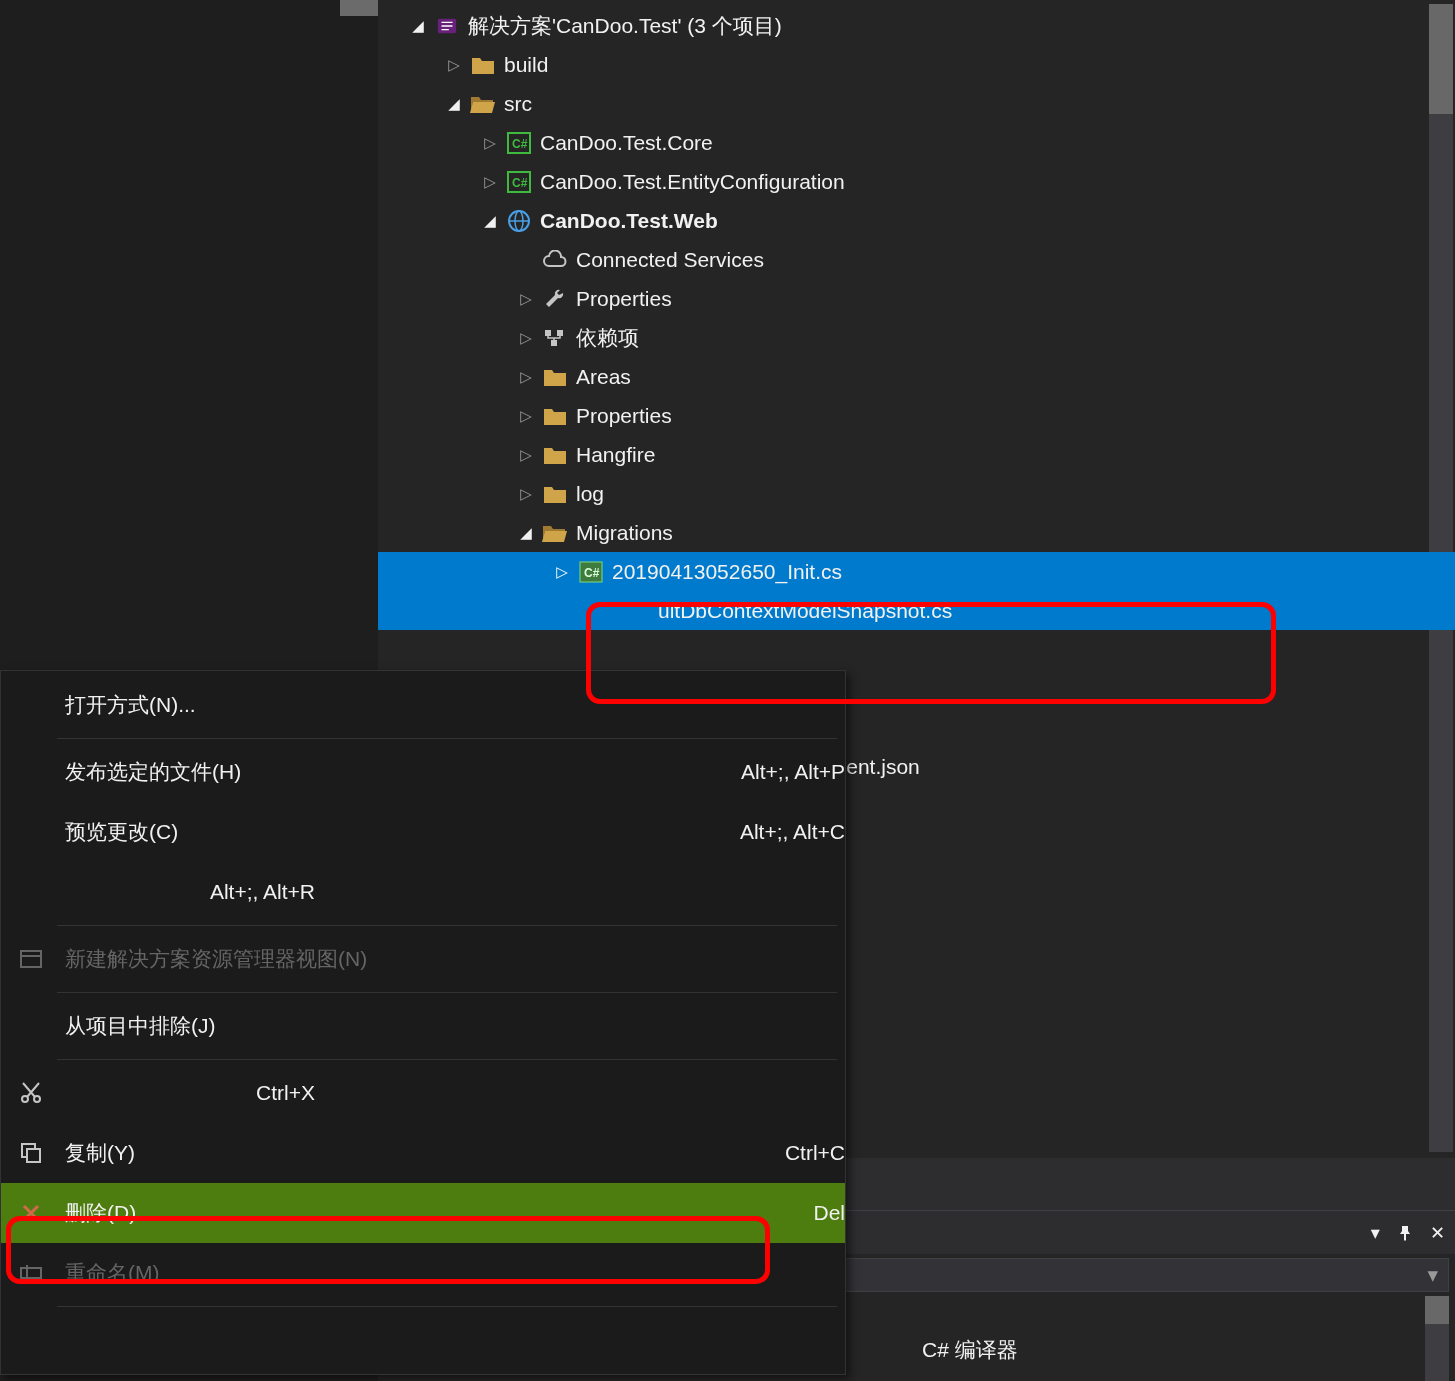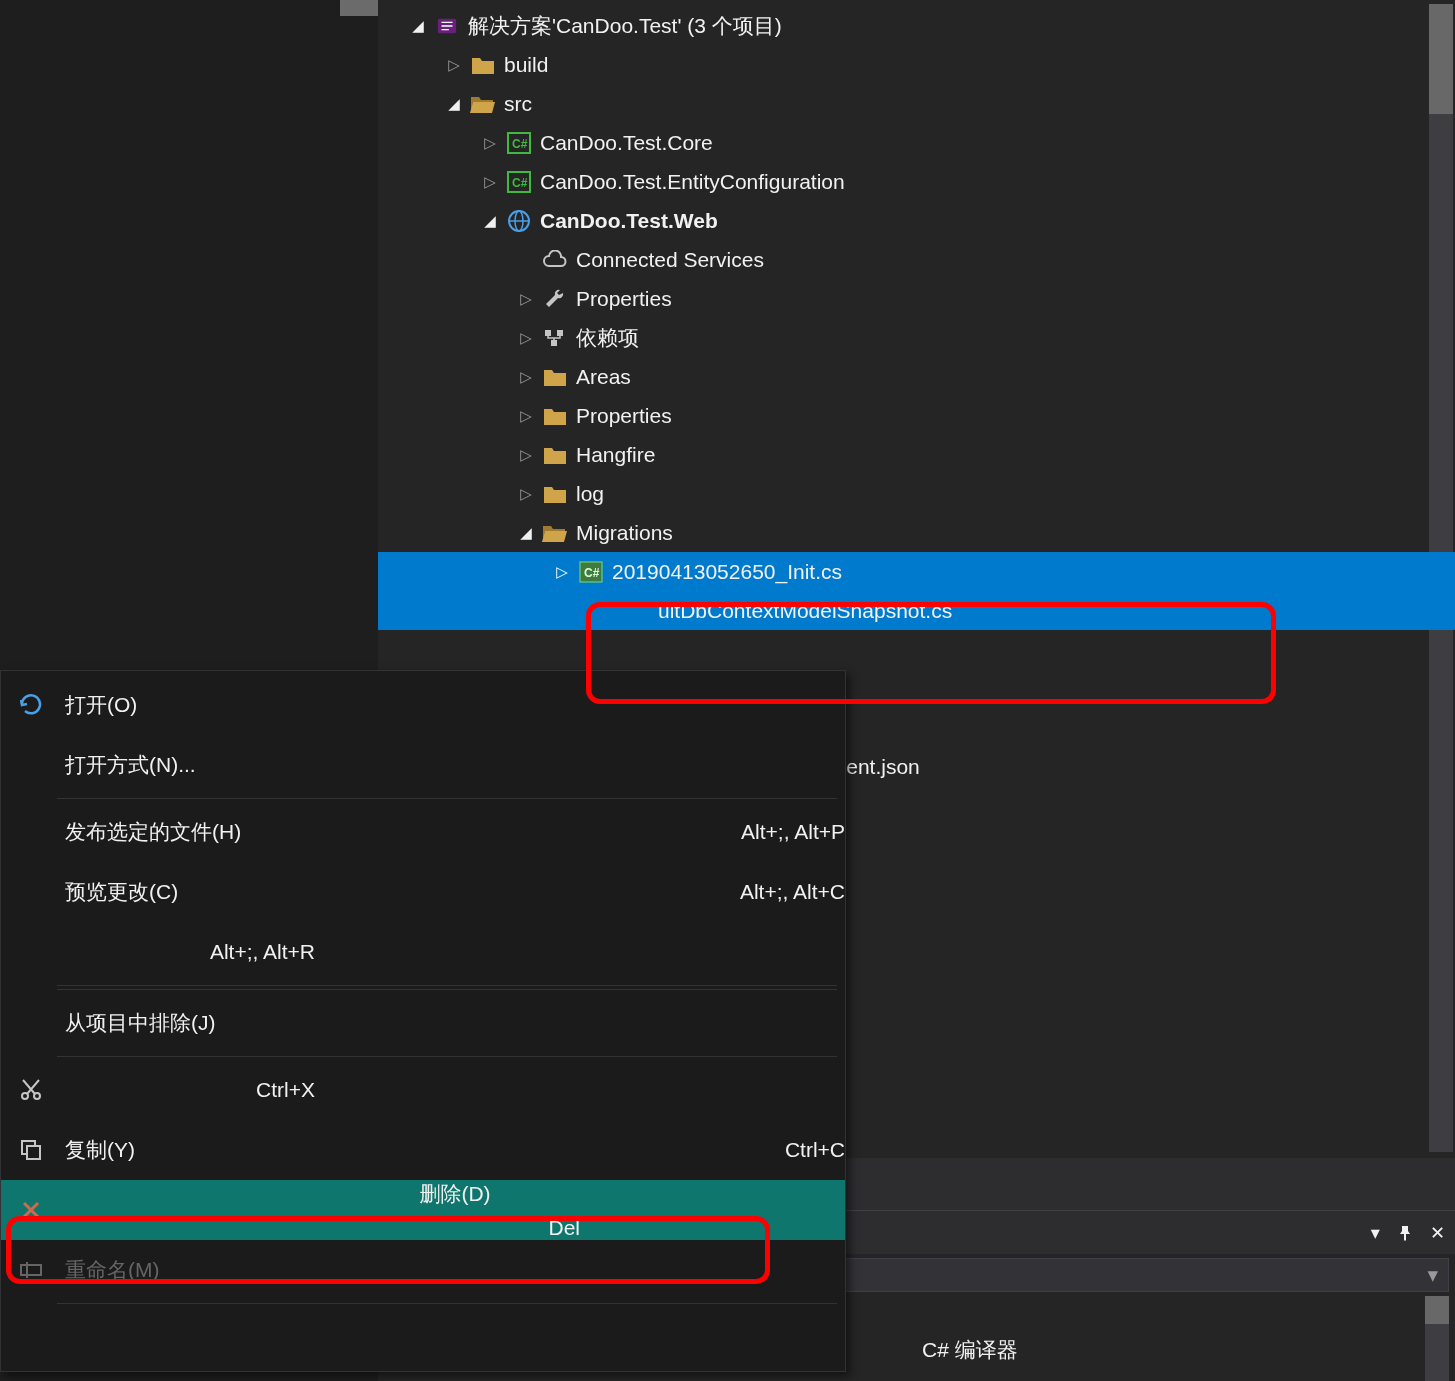--- a/index.html
+++ b/index.html
@@ -176,21 +176,21 @@
   }
   .ctx-row {
     display: flex;
     align-items: center;
     height: 60px;
     padding-left: 64px;
     position: relative;
     color: #f1f1f1;
   }
   .ctx-row.disabled { color: #656565; }
-  .ctx-row.hover { background: #0f766e; flex-direction: column; }
+  .ctx-row.hover { background: #4d7c0f; }
   .ctx-icon {
     position: absolute;
     left: 14px; top: 50%;
     transform: translateY(-50%);
     width: 32px; height: 32px;
     display: flex; align-items: center; justify-content: center;
   }
   .ctx-label { flex: 1; }
   .ctx-shortcut { width: 250px; text-align: right; color: #f1f1f1; }
   .ctx-sep {
@@ -438,52 +438,52 @@
 
 <div class="props-body">
   <div class="props-scroll">
     <div class="props-scroll-thumb"></div>
   </div>
 </div>
 <div class="props-cell" style="left:922px; top:1336px;">C# 编译器</div>
 
 <div class="ctx">
 
-  <div class="ctx-row">
+
+  <div class="ctx-row">
+    <span class="ctx-label">打开方式(N)...</span>
+  </div>
+
+  <div class="ctx-sep"></div>
+
+  <div class="ctx-row">
+    <span class="ctx-label">发布选定的文件(H)</span>
+    <span class="ctx-shortcut">Alt+;, Alt+P</span>
+  </div>
+
+  <div class="ctx-row">
+    <span class="ctx-label">预览更改(C)</span>
+    <span class="ctx-shortcut">Alt+;, Alt+C</span>
+  </div>
+
+  <div class="ctx-row">
+    <span class="ctx-shortcut">Alt+;, Alt+R</span>
+  </div>
+
+  <div class="ctx-sep"></div>
+
+  <div class="ctx-row disabled">
     <span class="ctx-icon">
-        <svg width="26" height="26" viewBox="0 0 26 26">
-          <path d="M4 12 a9 9 0 1 1 3 7" fill="none" stroke="#4aa0e6" stroke-width="2.5"></path>
-          <path d="M3 8 l1 5 5-1" fill="none" stroke="#4aa0e6" stroke-width="2.5"></path>
+        <svg width="24" height="22" viewBox="0 0 24 22">
+          <rect x="2" y="3" width="20" height="16" fill="none" stroke="#656565" stroke-width="2"></rect>
+          <line x1="2" y1="8" x2="22" y2="8" stroke="#656565" stroke-width="2"></line>
         </svg>
       </span>
-    <span class="ctx-label">打开(O)</span>
-  </div>
-
-  <div class="ctx-row">
-    <span class="ctx-label">打开方式(N)...</span>
-  </div>
-
-  <div class="ctx-sep"></div>
-
-  <div class="ctx-row">
-    <span class="ctx-label">发布选定的文件(H)</span>
-    <span class="ctx-shortcut">Alt+;, Alt+P</span>
-  </div>
-
-  <div class="ctx-row">
-    <span class="ctx-label">预览更改(C)</span>
-    <span class="ctx-shortcut">Alt+;, Alt+C</span>
-  </div>
-
-  <div class="ctx-row">
-    <span class="ctx-shortcut">Alt+;, Alt+R</span>
-  </div>
-
-  <div class="ctx-sep"></div>
-
+    <span class="ctx-label">新建解决方案资源管理器视图(N)</span>
+  </div>
 
   <div class="ctx-sep"></div>
 
   <div class="ctx-row">
     <span class="ctx-label">从项目中排除(J)</span>
   </div>
 
   <div class="ctx-sep"></div>
 
   <div class="ctx-row">

